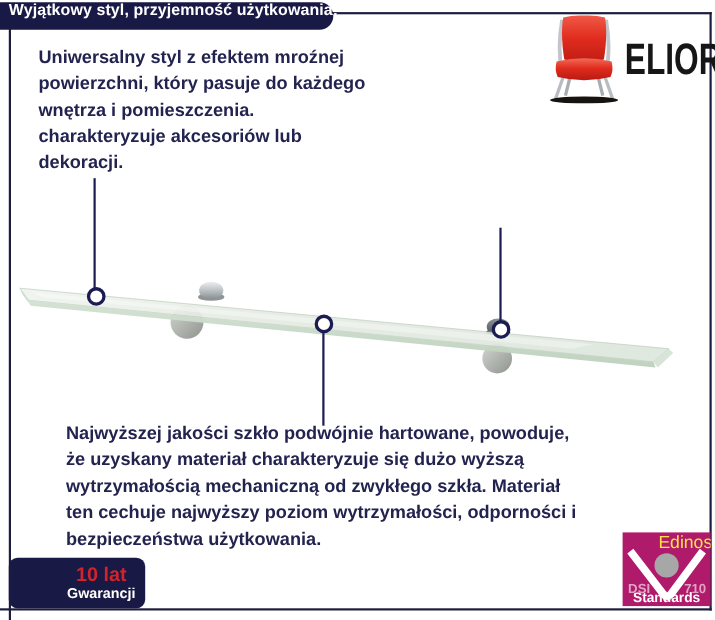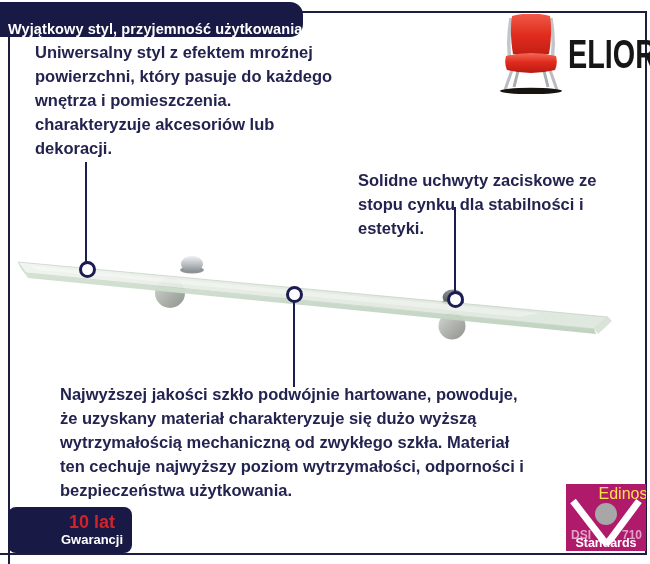--- a/index.html
+++ b/index.html
@@ -8,23 +8,23 @@
     font-family:"Liberation Sans","DejaVu Sans",sans-serif;overflow:hidden;
   }
   
   .frame{position:absolute;background:#1d1d3f;z-index:1;}
   .frame-top{left:290px;top:11px;width:357px;height:2px;}
   .frame-right{left:645px;top:11px;width:2px;height:544px;}
   .frame-bottom{left:0;top:553px;width:647px;height:2px;}
   .frame-left{left:8px;top:24px;width:2px;height:540px;}
   
   .banner{
-    position:absolute;left:0;top:2px;width:303px;height:35px;z-index:6;
+    position:absolute;left:0;top:2px;width:303px;height:25px;z-index:6;
     background:#191945;border-radius:0 13px 13px 0;
-    display:flex;align-items:flex-end;padding-left:8px;box-sizing:border-box;
+    display:flex;align-items:flex-start;padding-left:8px;box-sizing:border-box;
     color:#fff;font-weight:bold;font-size:14.5px;letter-spacing:.1px;white-space:nowrap;
   }
   
   .logo{position:absolute;left:498px;top:14px;width:160px;height:80px;z-index:6;display:flex;align-items:center;}
   .chair{width:66px;height:80px;flex:0 0 auto;}
   .brand-name{
     font-weight:800;font-size:40px;color:#161616;line-height:34px;
     transform:scaleX(.72);transform-origin:left center;letter-spacing:0;margin-left:4px;
   }
   
@@ -107,25 +107,20 @@
   </div>
 
   <div class="para para-intro">
     <div>Uniwersalny styl z efektem mroźnej</div>
     <div>powierzchni, który pasuje do każdego</div>
     <div>wnętrza i pomieszczenia.</div>
     <div>charakteryzuje akcesoriów lub</div>
     <div>dekoracji.</div>
   </div>
 
-  <div class="para para-handles">
-    <div>Solidne uchwyty zaciskowe ze</div>
-    <div>stopu cynku dla stabilności i</div>
-    <div>estetyki.</div>
-  </div>
 
   <div class="para para-glass">
     <div>Najwyższej jakości szkło podwójnie hartowane, powoduje,</div>
     <div>że uzyskany materiał charakteryzuje się dużo wyższą</div>
     <div>wytrzymałością mechaniczną od zwykłego szkła. Materiał</div>
     <div>ten cechuje najwyższy poziom wytrzymałości, odporności i</div>
     <div>bezpieczeństwa użytkowania.</div>
   </div>
 
   <svg class="shelf-svg" viewBox="0 0 650 564">

